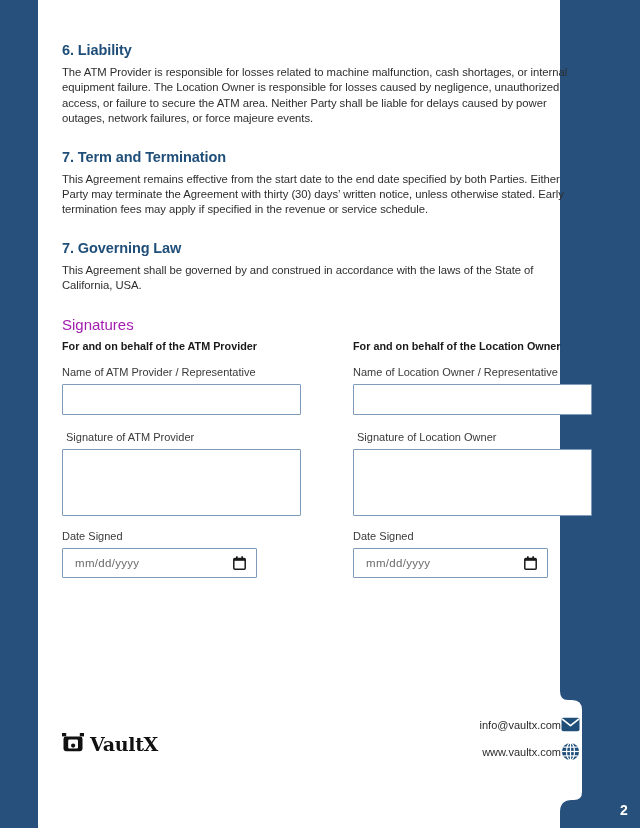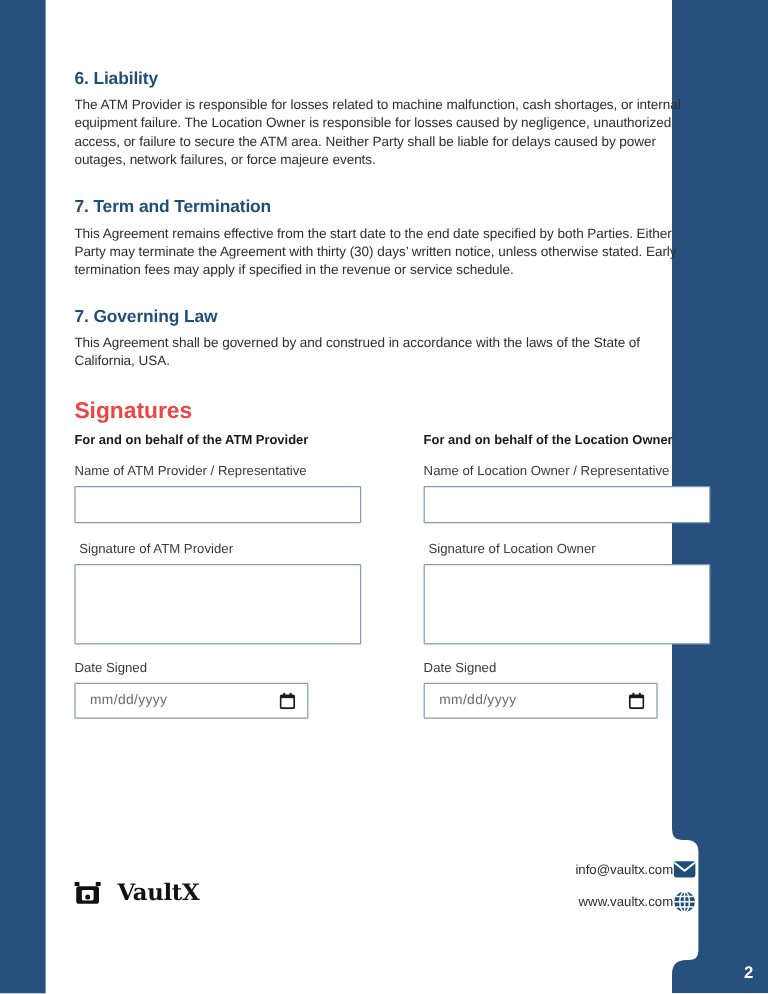--- a/index.html
+++ b/index.html
@@ -48,21 +48,21 @@
     font-weight: bold;
     letter-spacing: 0.2px;
     font-family: "Liberation Sans", sans-serif;
     z-index: 5;
   }
 
   
   .content {
     position: absolute;
     left: 62px;
-    top: 16px;
+    top: 0;
     width: 518px;
   }
 
   h2.section-title {
     color: #1f4e79;
     font-size: 14.5px;
     font-weight: bold;
     margin: 0 0 7px 0;
     letter-spacing: -0.1px;
   }
@@ -73,23 +73,23 @@
     margin: 0;
     letter-spacing: -0.05px;
   }
   .section {
     margin-bottom: 22px;
   }
   .sec-liability { padding-top: 42px; }
 
   
   .sig-title {
-    color: #ef4444;
-    font-size: 19px;
-    font-weight: bold;
+    color: #a21caf;
+    font-size: 15px;
+    font-weight: normal;
     margin: 0 0 7px 0;
   }
   .sig-columns {
     display: flex;
     gap: 52px;
   }
   .sig-col {
     width: 239px;
   }
   .sig-party {
@@ -154,22 +154,22 @@
     position: absolute;
     left: 62px;
     top: 715px;
     width: 518px;
     display: flex;
     align-items: flex-start;
     justify-content: space-between;
   }
   .logo {
     display: flex;
-    align-items: center;
-    gap: 14px;
+    align-items: flex-start;
+    gap: 6px;
     margin-top: 18px;
   }
   .logo-word {
     font-family: "DejaVu Serif", serif;
     font-size: 19px;
     font-weight: bold;
     color: #111111;
     letter-spacing: -0.3px;
   }
   .contact {

